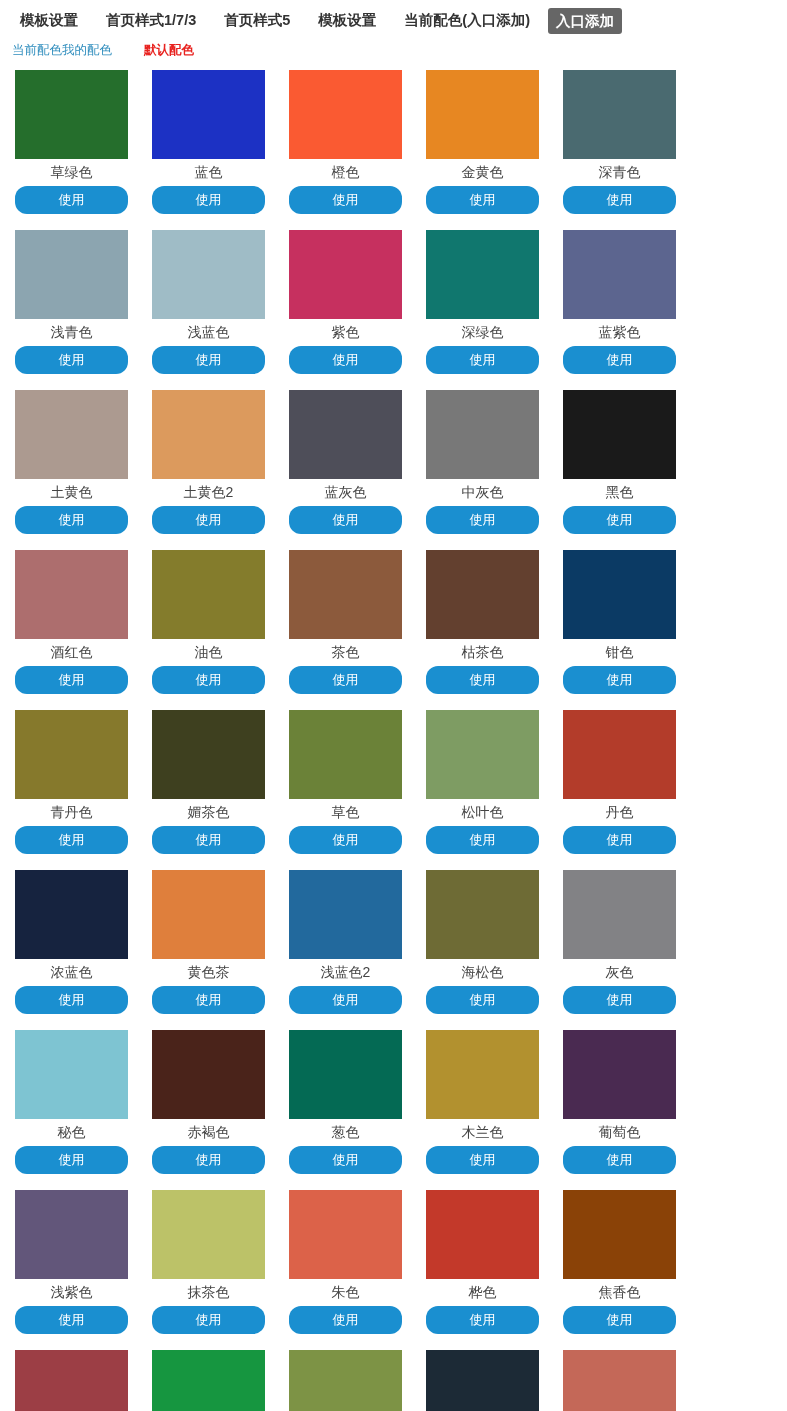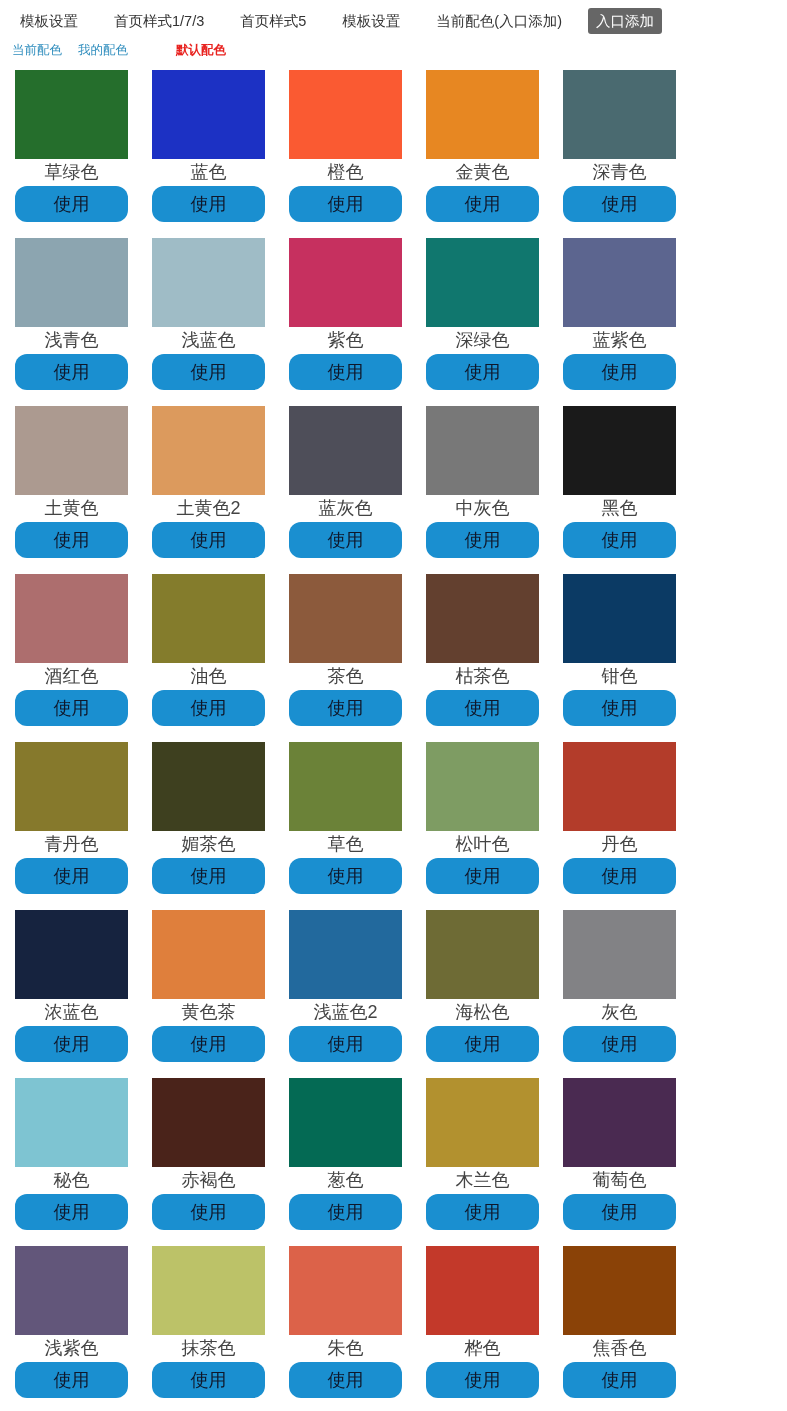--- a/index.html
+++ b/index.html
@@ -11,45 +11,45 @@
   }
   body {
     width: 787px;
     min-height: 1411px;
     position: relative;
   }
 
   
   .tabbar {
     display: flex;
-    align-items: center;
     padding: 8px 0 6px 10px;
-    gap: 16px;
+    gap: 8px;
     white-space: nowrap;
+    font-weight: bold;
   }
   .tab {
     font-size: 14.5px;
     color: #333333;
     padding: 2px 10px;
     cursor: pointer;
     line-height: 20px;
   }
   .tab.active {
     background: #666666;
     color: #ffffff;
     border-radius: 3px;
     padding: 3px 8px;
   }
 
   
   .subnav {
     display: flex;
     align-items: center;
     padding: 2px 0 8px 12px;
-    gap: 16px;
+    gap: 0;
     white-space: nowrap;
   }
   .subnav-link {
     font-size: 12.5px;
     color: #2d8cbd;
     cursor: pointer;
     line-height: 16px;
   }
   .subnav-link.danger {
     color: #e8221f;
@@ -69,36 +69,36 @@
     padding-top: 4px;
     padding-bottom: 12px;
   }
   .swatch-color {
     width: 113px;
     height: 89px;
     display: block;
     cursor: pointer;
   }
   .swatch-name {
-    font-size: 18px;
+    font-size: 14px;
     color: #444444;
     text-align: center;
     width: 113px;
     line-height: 18px;
     padding: 4px 0 5px 0;
   }
   .use-button {
     display: block;
     width: 113px;
-    height: 36px;
+    height: 28px;
     line-height: 24px;
     text-align: center;
     background: #1a8fd0;
-    color: #0f172a;
-    font-size: 18px;
+    color: #ffffff;
+    font-size: 13px;
     border: none;
     border-radius: 12px;
     cursor: pointer;
     font-family: "Liberation Sans", "DejaVu Sans", sans-serif;
     padding: 0;
   }
 </style>
 </head>
 <body>
 

